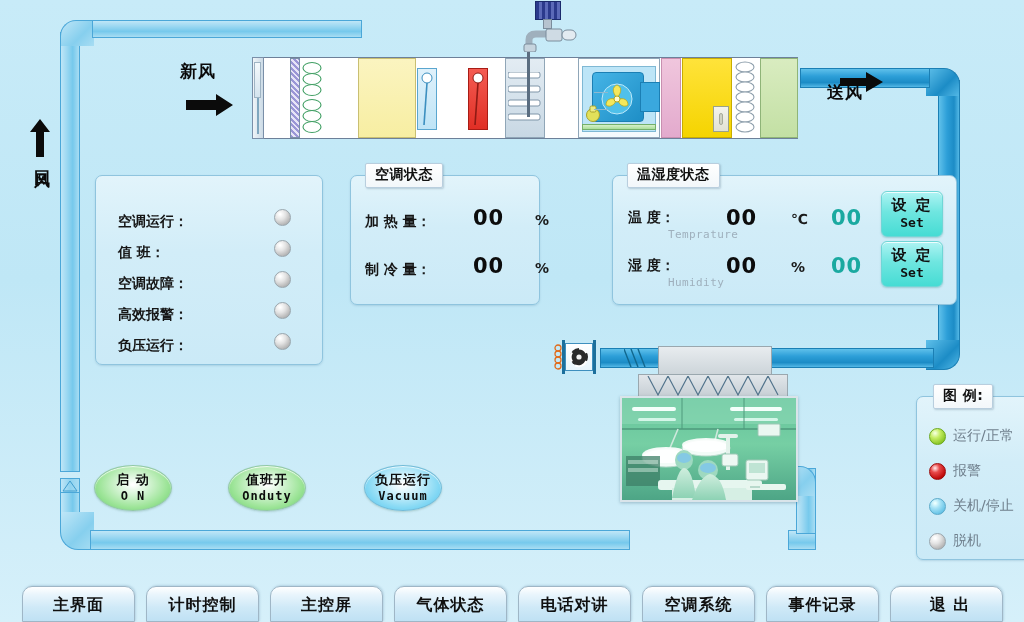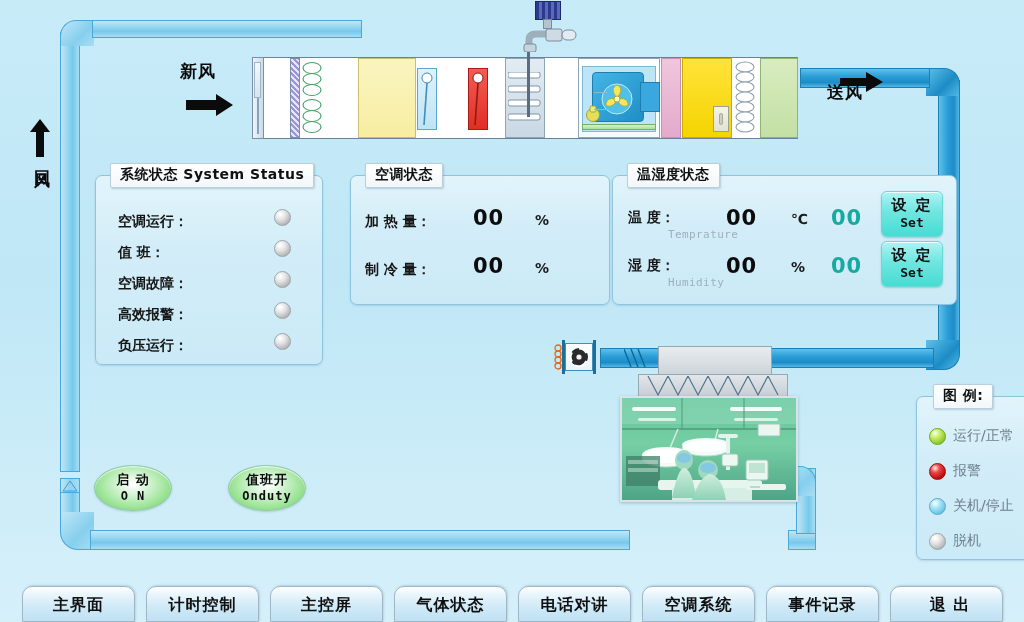--- a/index.html
+++ b/index.html
@@ -260,39 +260,38 @@
   <svg class="abs" style="left:840px;top:70px;" width="44" height="24" viewBox="0 0 44 24">
     <path d="M0 8 L26 8 L26 2 L43 12 L26 22 L26 16 L0 16 Z" fill="#0b0b0b"></path>
   </svg>
 
   <svg class="abs" style="left:28px;top:118px;" width="24" height="40" viewBox="0 0 24 40">
     <path d="M8 39 L8 14 L2 14 L12 1 L22 14 L16 14 L16 39 Z" fill="#0b0b0b"></path>
   </svg>
   <div class="vert-lbl" style="left:31px;top:158px;">回风</div>
 
   <div class="panel" style="left:95px;top:175px;width:228px;height:190px;">
-    <div class="panel-title">系统状态 System Status</div>
 
     <div class="row-label" style="left:22px;top:37px;">空调运行：</div>
     <div class="lamp gray" style="left:178px;top:33px;"></div>
 
     <div class="row-label" style="left:22px;top:68px;text-align:right;">值    班：</div>
     <div class="lamp gray" style="left:178px;top:64px;"></div>
 
     <div class="row-label" style="left:22px;top:99px;">空调故障：</div>
     <div class="lamp gray" style="left:178px;top:95px;"></div>
 
     <div class="row-label" style="left:22px;top:130px;">高效报警：</div>
     <div class="lamp gray" style="left:178px;top:126px;"></div>
 
     <div class="row-label" style="left:22px;top:161px;">负压运行：</div>
     <div class="lamp gray" style="left:178px;top:157px;"></div>
   </div>
 
-  <div class="panel" style="left:350px;top:175px;width:260px;height:130px;">
+  <div class="panel" style="left:350px;top:175px;width:190px;height:130px;">
     <div class="panel-title">空调状态</div>
 
     <div class="row-label" style="left:14px;top:37px;">加 热 量：</div>
     <div class="val-black" style="left:122px;top:30px;">00</div>
     <div class="unit" style="left:184px;top:36px;">%</div>
 
     <div class="row-label" style="left:14px;top:85px;">制 冷 量：</div>
     <div class="val-black" style="left:122px;top:78px;">00</div>
     <div class="unit" style="left:184px;top:84px;">%</div>
   </div>
@@ -394,20 +393,24 @@
   </div>
 
   <div class="oval green" style="left:94px;top:465px;">
     <span class="cn">启 动</span>
     <span class="en">O N</span>
   </div>
   <div class="oval green" style="left:228px;top:465px;">
     <span class="cn">值班开</span>
     <span class="en">Onduty</span>
   </div>
+  <div class="oval cyan" style="left:364px;top:465px;">
+    <span class="cn">负压运行</span>
+    <span class="en">Vacuum</span>
+  </div>
 
   <div class="panel" style="left:872px;top:396px;width:116px;height:164px;margin-left:44px;">
     <div class="panel-title" style="left:16px;top:-13px;">图 例:</div>
 
     <div class="lamp green" style="left:12px;top:31px;"></div>
     <div class="legend-item" style="left:36px;top:30px;">运行/正常</div>
 
     <div class="lamp red" style="left:12px;top:66px;"></div>
     <div class="legend-item" style="left:36px;top:65px;">报警</div>
 

